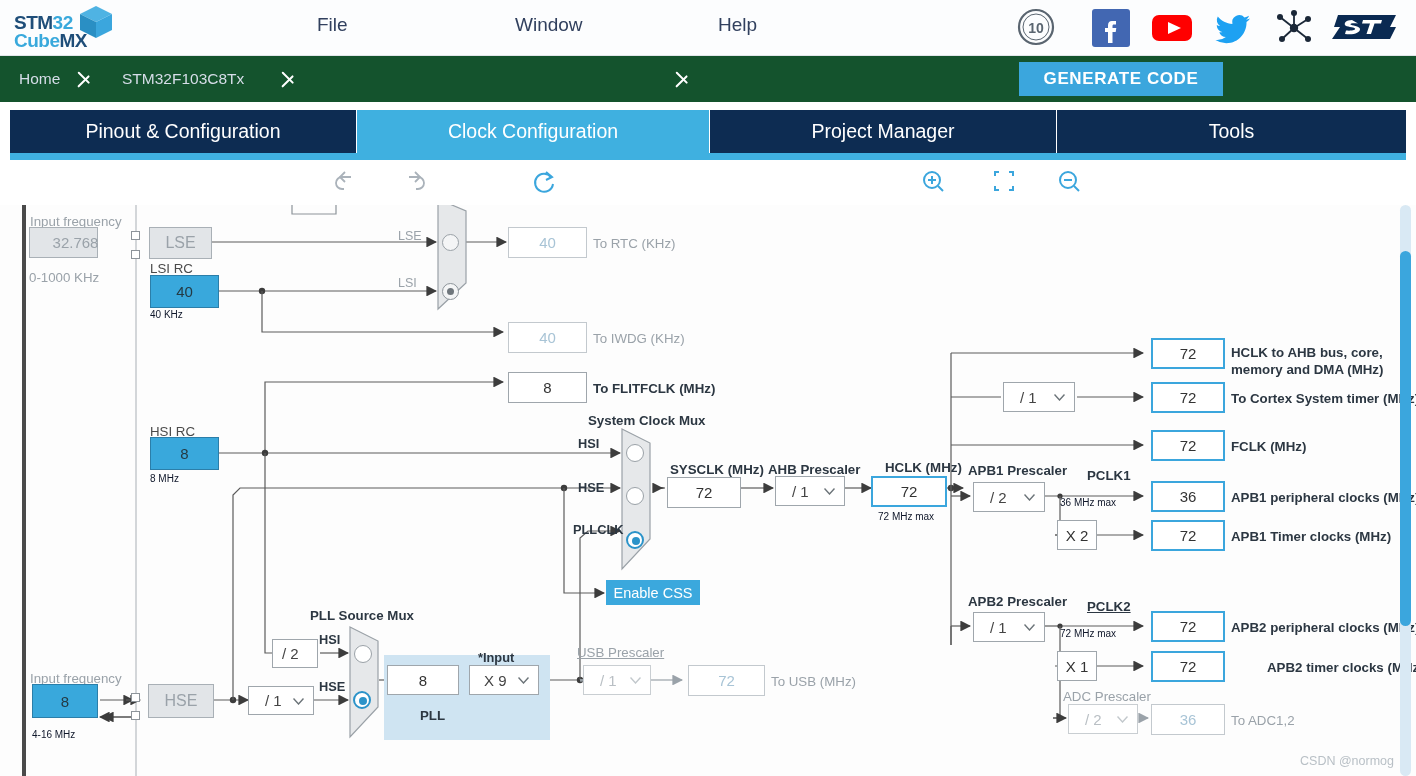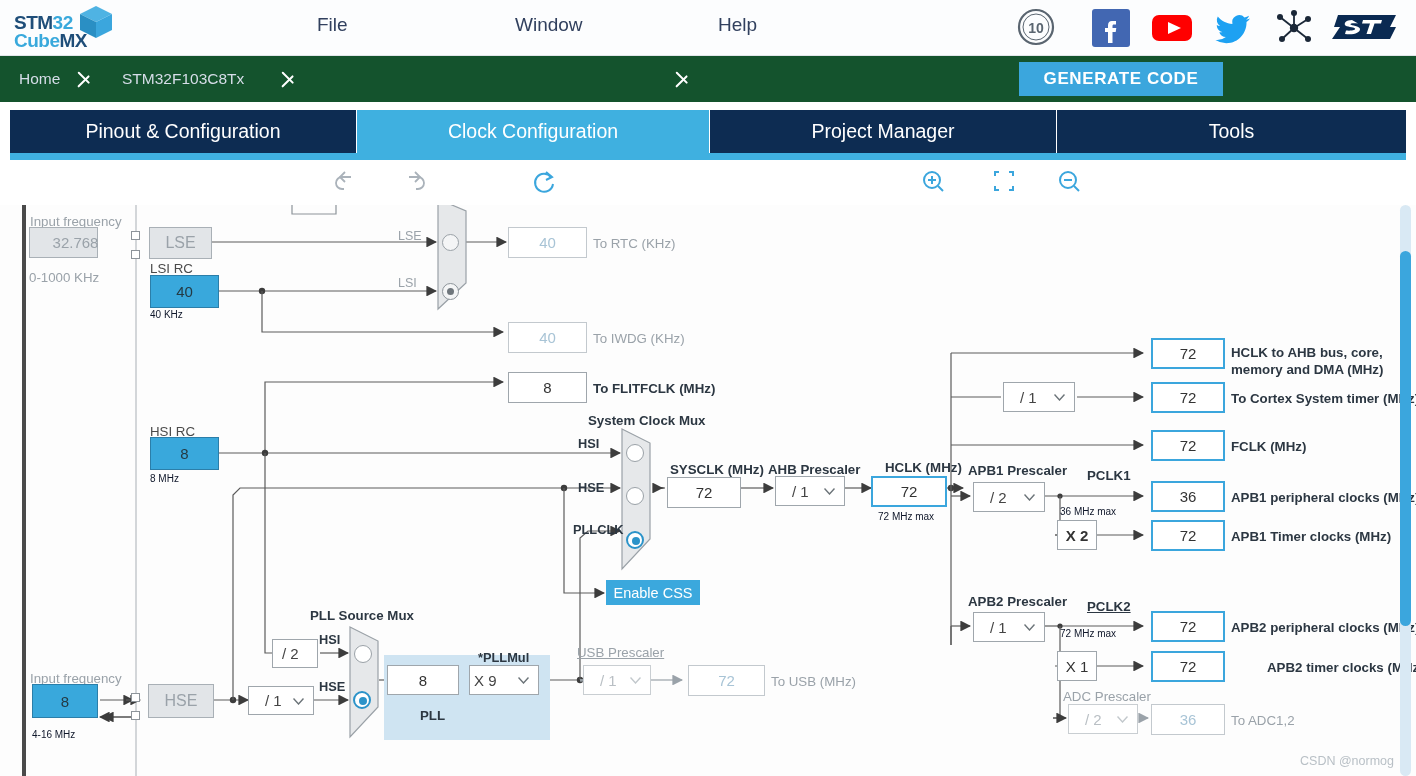--- a/index.html
+++ b/index.html
@@ -519,23 +519,23 @@
     <div class="lbl dark" style="left:319px; top:427px; font-size:12.8px;">HSI</div>
     <div class="lbl dark" style="left:319px; top:474px; font-size:12.8px;">HSE</div>
     <div style="position:absolute; left:354px; top:440px; width:18px; height:18px; border-radius:50%; border:1.6px solid #9aa1a7; background:#ffffff;"></div>
     <div style="position:absolute; left:353px; top:486px; width:18px; height:18px; border-radius:50%; border:2px solid #2b93c9; background:#ffffff;">
       <div style="position:absolute; left:3.5px; top:3.5px; width:8px; height:8px; border-radius:50%; background:#2b93c9;"></div>
     </div>
 
     <div class="pll-panel" style="left:384px; top:450px; width:166px; height:85px;"></div>
     <div class="lbl dark" style="left:420px; top:503px;">PLL</div>
     <div class="vbox" style="left:387px; top:460px; width:72px; height:30px;">8</div>
-    <div class="lbl dark" style="left:478px; top:445px; font-size:12.8px;">*PLLMul</div>
+    <div class="lbl dark" style="left:478px; top:445px; font-size:12.8px;">*Input</div>
     <div class="sel-box" style="left:469px; top:460px; width:70px; height:30px;">
-      <span class="sv" style="padding-left:4px;">X 9</span>
+      <span class="sv" style="padding-left:14px;">X 9</span>
       <svg class="arrow" viewBox="0 0 11 7">
           <polyline points="0.5,0.5 5.5,6 10.5,0.5" stroke="#6b7378" stroke-width="1.4" fill="none"></polyline>
         </svg>
     </div>
 
     <div class="lbl grey" style="left:577px; top:440px;text-decoration:underline;">USB Prescaler</div>
     <div class="sel-box dis" style="left:583px; top:460px; width:68px; height:30px;">
       <span class="sv">/ 1</span>
       <svg class="arrow" viewBox="0 0 11 7">
           <polyline points="0.5,0.5 5.5,6 10.5,0.5" stroke="#c2c8cc" stroke-width="1.4" fill="none"></polyline>
@@ -561,24 +561,24 @@
     <div class="lbl dark" style="left:1231px; top:234px;">FCLK (MHz)</div>
 
     <div class="lbl dark" style="left:968px; top:258px;">APB1 Prescaler</div>
     <div class="sel-box" style="left:973px; top:277px; width:72px; height:30px;">
       <span class="sv">/ 2</span>
       <svg class="arrow" viewBox="0 0 11 7">
           <polyline points="0.5,0.5 5.5,6 10.5,0.5" stroke="#6b7378" stroke-width="1.4" fill="none"></polyline>
         </svg>
     </div>
     <div class="lbl dark" style="left:1087px; top:263px;">PCLK1</div>
-    <div class="lbl mini" style="left:1060px; top:292px;margin-top:9px;">36 MHz max</div>
+    <div class="lbl mini" style="left:1060px; top:292px;">36 MHz max</div>
     <div class="vbox bsel" style="left:1151px; top:276px; width:74px; height:31px;">36</div>
     <div class="lbl dark" style="left:1231px; top:285px;">APB1 peripheral clocks (MHz)</div>
-    <div class="vbox" style="left:1057px; top:315px; width:40px; height:30px;font-weight:bold;">X 2</div>
+    <div class="vbox" style="left:1057px; top:315px; width:40px; height:30px;">X 2</div>
     <div class="vbox bsel" style="left:1151px; top:315px; width:74px; height:31px;">72</div>
     <div class="lbl dark" style="left:1231px; top:324px;">APB1 Timer clocks (MHz)</div>
 
     <div class="lbl dark" style="left:968px; top:389px;">APB2 Prescaler</div>
     <div class="sel-box" style="left:973px; top:407px; width:72px; height:30px;">
       <span class="sv">/ 1</span>
       <svg class="arrow" viewBox="0 0 11 7">
           <polyline points="0.5,0.5 5.5,6 10.5,0.5" stroke="#6b7378" stroke-width="1.4" fill="none"></polyline>
         </svg>
     </div>

